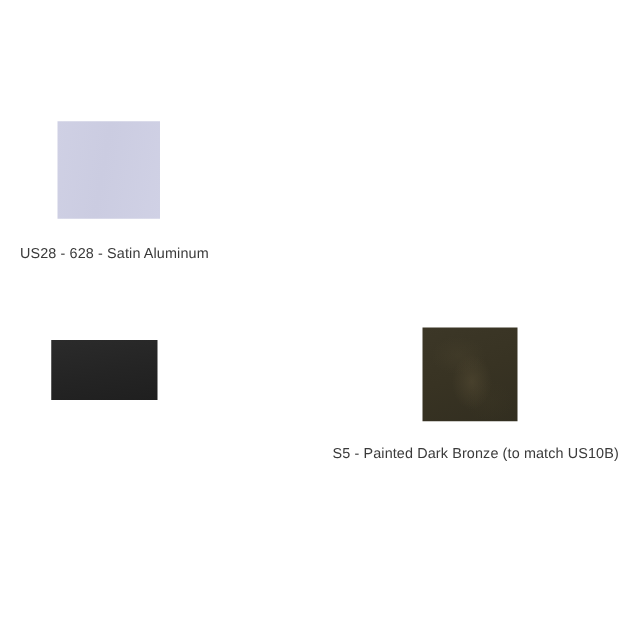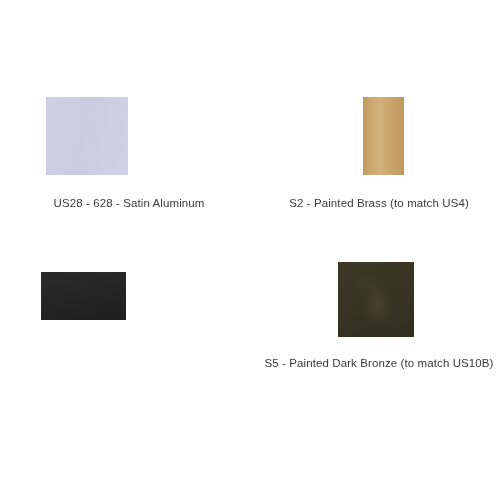--- a/index.html
+++ b/index.html
@@ -84,24 +84,24 @@
     height: 75px;
     background:
       radial-gradient(ellipse 30% 42% at 52% 58%, rgba(95,84,58,0.42) 0%, rgba(95,84,58,0.0) 70%),
       radial-gradient(ellipse 40% 28% at 38% 30%, rgba(78,70,48,0.30) 0%, rgba(78,70,48,0.0) 72%),
       radial-gradient(ellipse 34% 30% at 70% 78%, rgba(60,54,36,0.35) 0%, rgba(60,54,36,0.0) 75%),
       linear-gradient(160deg, #3c3727 0%, #383323 48%, #322e20 100%);
   }
 
   .swatch-label {
     position: absolute;
-    left: 4px;
+    left: 16px;
     top: 108px;
     width: 250px;
-    text-align: center;
+    text-align: left;
     font-size: 11.5px;
     line-height: 14px;
     color: #3a3a3a;
     letter-spacing: 0.1px;
     white-space: nowrap;
   }
   .cell-r2c1 .swatch-label,
   .cell-r2c2 .swatch-label {
     top: 94px;
   }
@@ -112,26 +112,20 @@
 <div class="sheet">
   <div class="swatch-grid">
 
     <div class="swatch-cell cell-r1c1">
       <div class="swatch-holder">
         <span class="swatch swatch-aluminum"></span>
       </div>
       <div class="swatch-label">US28 - 628 - Satin Aluminum</div>
     </div>
 
-    <div class="swatch-cell cell-r1c2">
-      <div class="swatch-holder">
-        <span class="swatch swatch-brass"></span>
-      </div>
-      <div class="swatch-label">S2 - Painted Brass (to match US4)</div>
-    </div>
 
     <div class="swatch-cell cell-r2c1">
       <div class="swatch-holder">
         <span class="swatch swatch-black"></span>
       </div>
     </div>
 
     <div class="swatch-cell cell-r2c2">
       <div class="swatch-holder">
         <span class="swatch swatch-bronze"></span>

